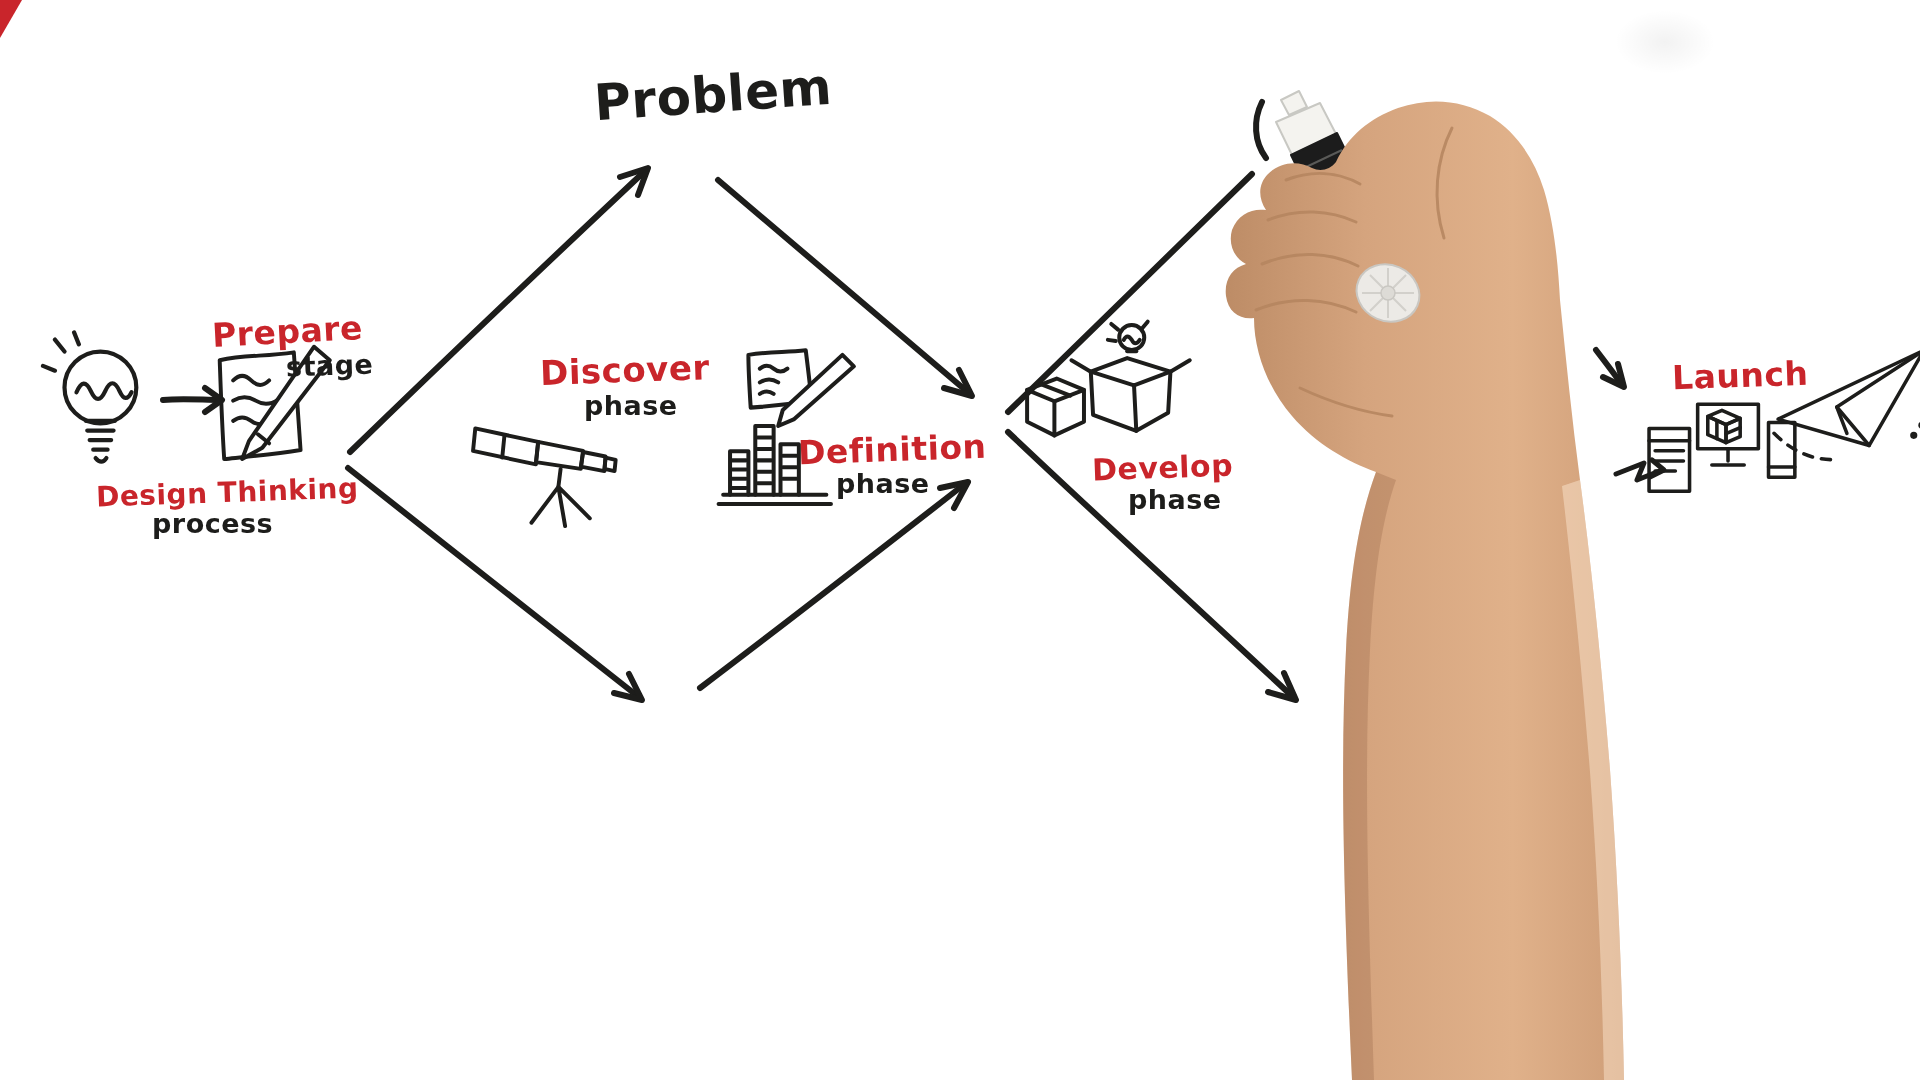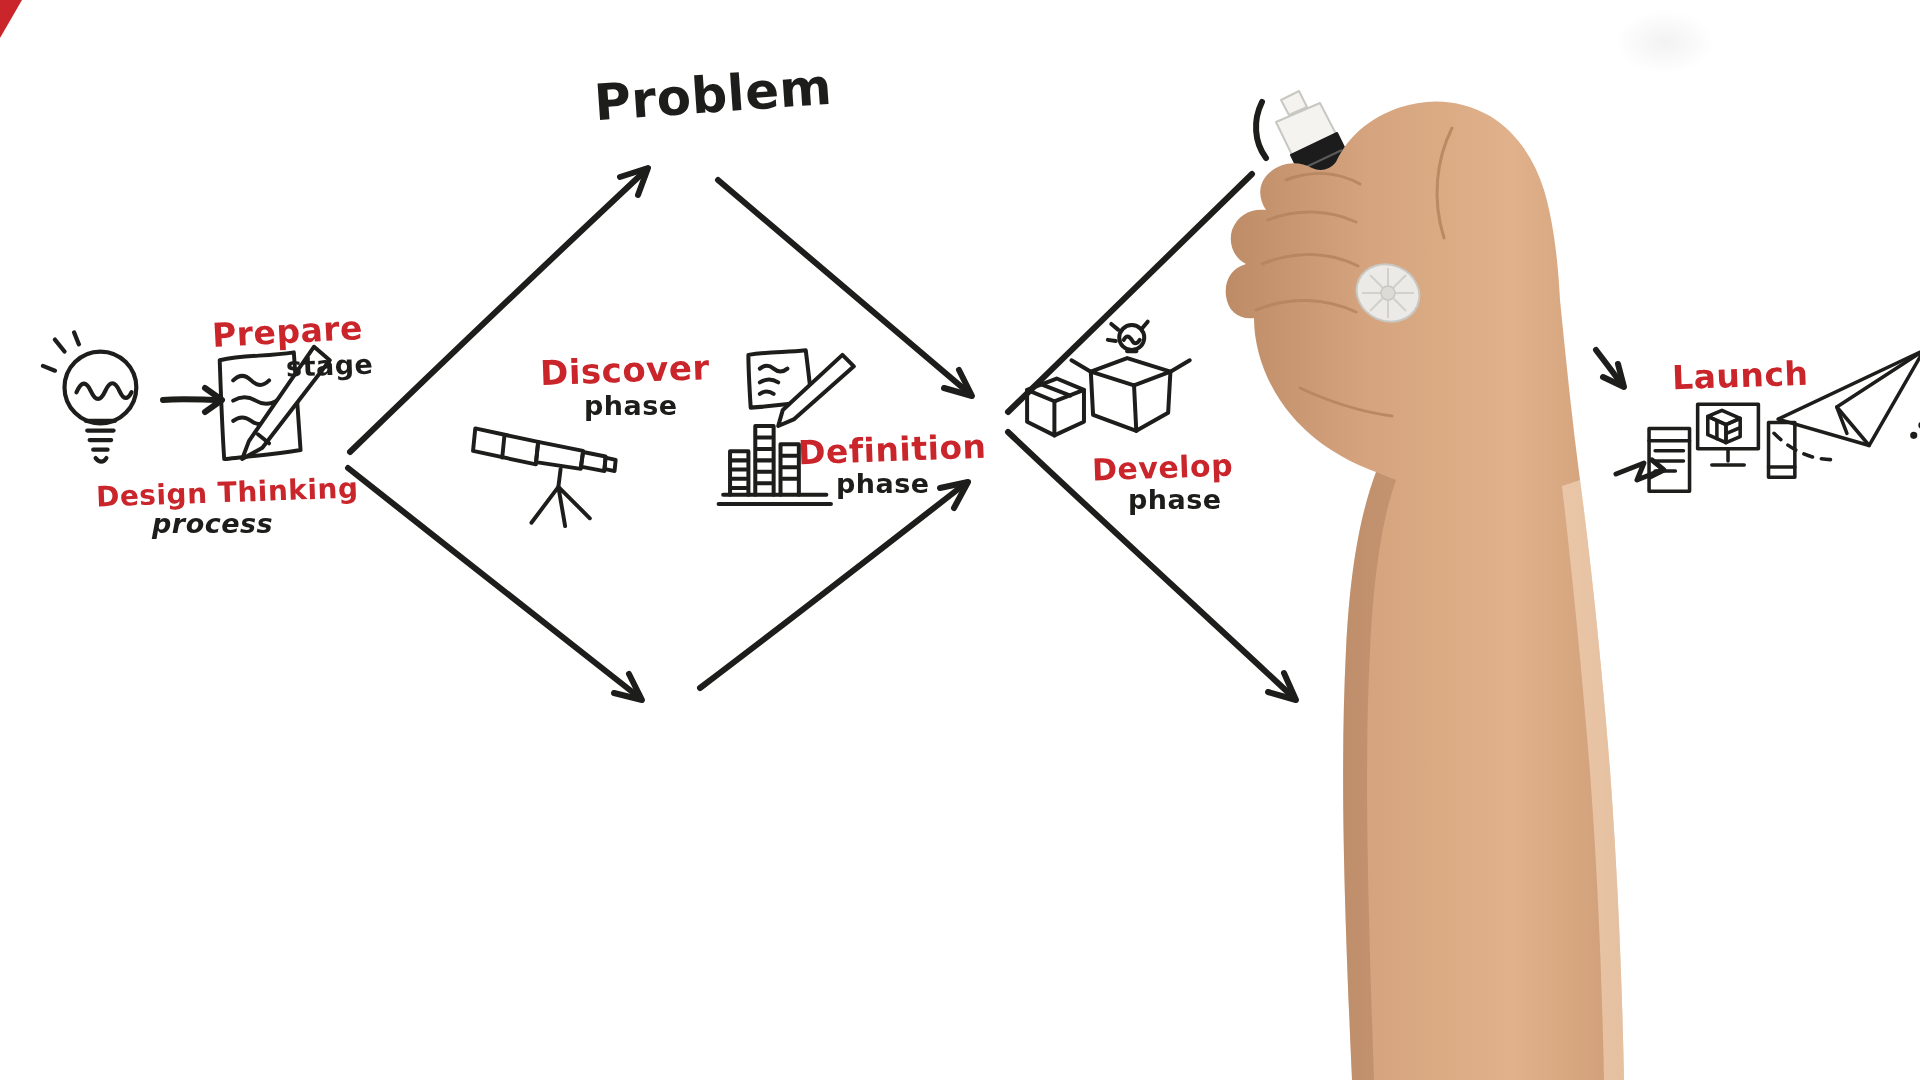--- a/index.html
+++ b/index.html
@@ -143,21 +143,21 @@
     <circle cx="148" cy="84" r="1.8" fill="#1d1d1b"></circle>
     <circle cx="140" cy="94" r="1.8" fill="#1d1d1b"></circle>
   </svg>
 
   <div class="txt ink" style="left:594px; top:66px; font-size:50px; transform:rotate(-4deg);">Problem</div>
 
   <div class="txt red" style="left:212px; top:312px; font-size:33px; transform:rotate(-3deg);">Prepare</div>
   <div class="txt ink" style="left:286px; top:350px; font-size:27px; transform:rotate(-2deg);">stage</div>
 
   <div class="txt red" style="left:96px; top:476px; font-size:28px; transform:rotate(-2deg);">Design Thinking</div>
-  <div class="txt ink" style="left:152px; top:508px; font-size:27px;font-style:italic;">process</div>
+  <div class="txt ink" style="left:152px; top:508px; font-size:27px;">process</div>
 
   <div class="txt red" style="left:540px; top:350px; font-size:34px; transform:rotate(-2deg);">Discover</div>
   <div class="txt ink" style="left:584px; top:390px; font-size:27px;">phase</div>
 
   <div class="txt red" style="left:798px; top:430px; font-size:33px; transform:rotate(-2deg);">Definition</div>
   <div class="txt ink" style="left:836px; top:468px; font-size:27px;">phase</div>
 
   <div class="txt red" style="left:1092px; top:450px; font-size:30px; transform:rotate(-2deg);">Develop</div>
   <div class="txt ink" style="left:1128px; top:484px; font-size:27px;">phase</div>
 

